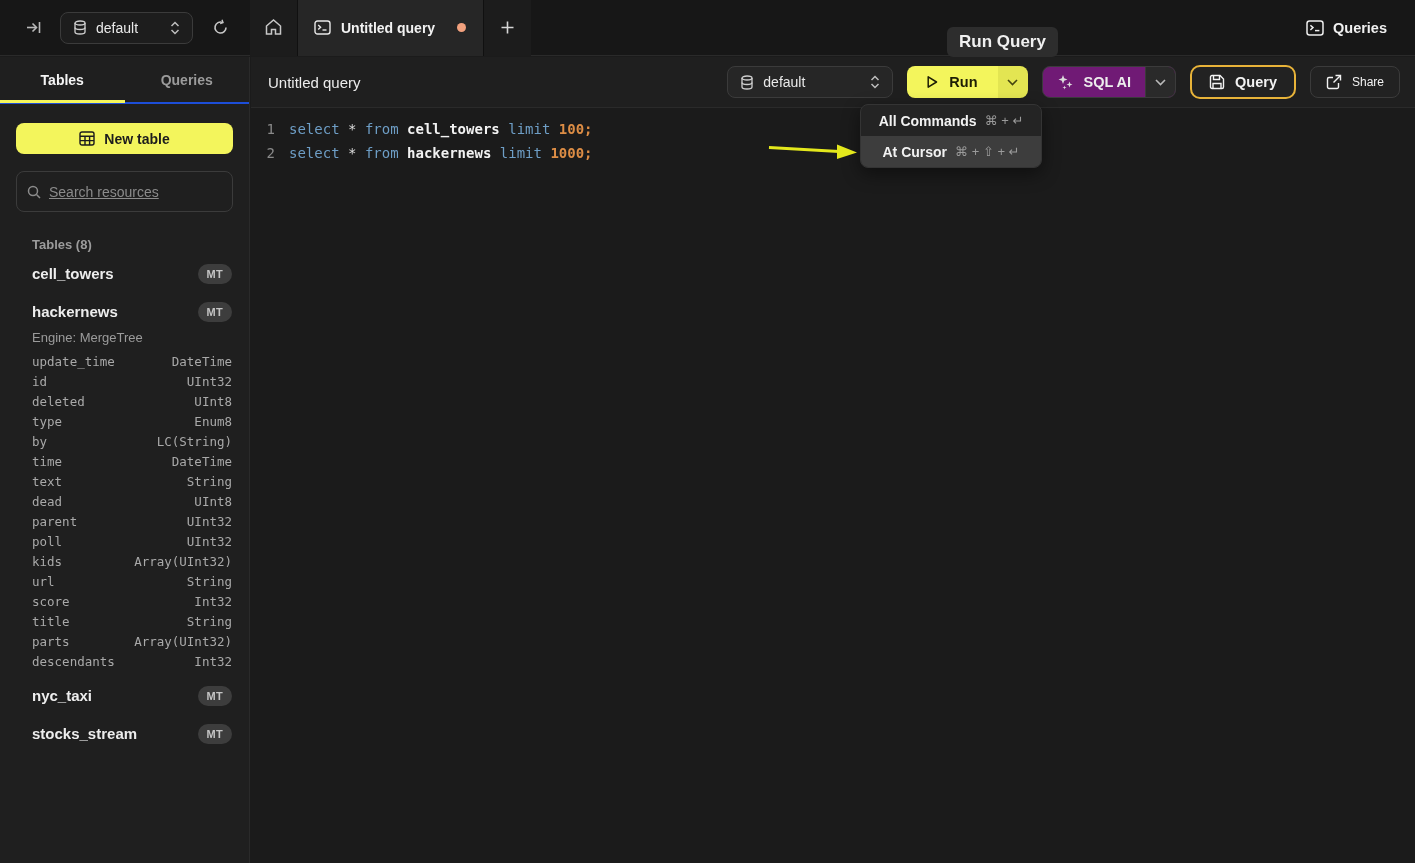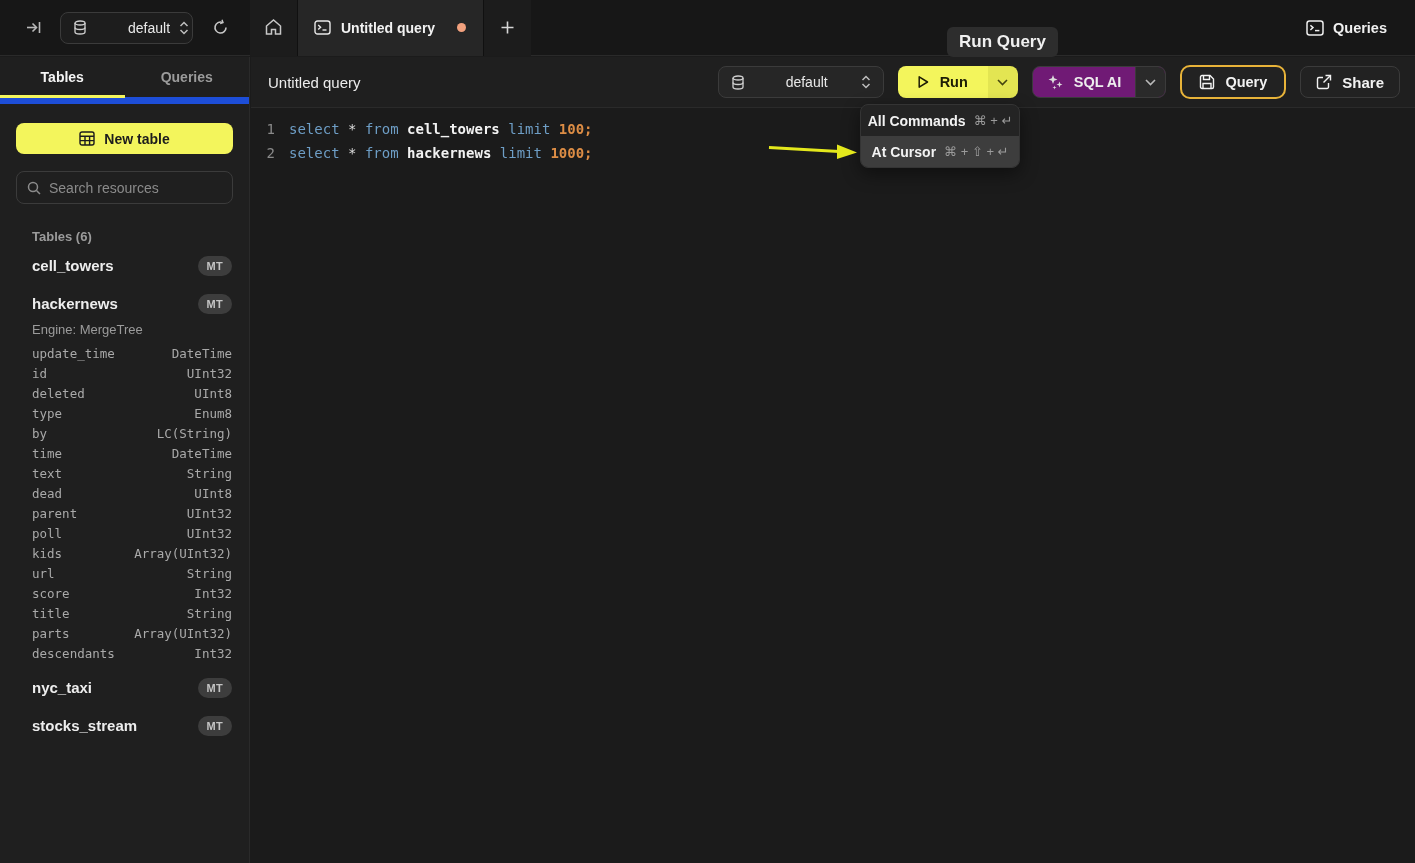--- a/index.html
+++ b/index.html
@@ -5,38 +5,38 @@
   * { margin:0; padding:0; box-sizing:border-box; }
   html,body { width:1415px; height:863px; background:#1b1b1b; font-family:"Liberation Sans", sans-serif; overflow:hidden; }
   .app { position:relative; width:1415px; height:863px; }
 
   
   .topbar { position:absolute; left:0; top:0; width:1415px; height:56px; background:#171717; border-bottom:1px solid #2a2a2a; display:flex; align-items:center; }
   .topbar-left { width:250px; height:56px; display:flex; align-items:center; gap:14px; padding:0 14px 0 20px; flex:none; }
   .icon-btn { display:flex; align-items:center; justify-content:center; width:26px; height:26px; color:#b9b9b9; cursor:pointer; border-radius:6px; flex:none; }
   .select-pill { display:flex; align-items:center; gap:9px; height:32px; padding:0 12px; border:1px solid #3b3b3b; border-radius:8px; background:#1d1d1d; color:#e9e9e9; font-size:14px; cursor:pointer; }
   .select-pill.toolbar-style { background:#262626; width:166px; }
-  .select-pill .lbl { flex:1;margin-left:32px; }
+  .select-pill .lbl { flex:1; }
   .tabstrip { height:56px; display:flex; align-items:stretch; background:#1c1c1c; }
   .home-tab { width:47px; display:flex; align-items:center; justify-content:center; color:#c7c7c7; cursor:pointer; }
   .query-tab { width:187px; background:#262626; display:flex; align-items:center; gap:10px; padding:0 16px; border-left:1px solid #101010; border-right:1px solid #101010; cursor:pointer; }
   .query-tab .tab-label { color:#f2f2f2; font-size:14px; font-weight:600; white-space:nowrap; }
   .mod-dot { width:9px; height:9px; border-radius:50%; background:#f2a17e; margin-left:12px; flex:none; }
   .plus-tab { width:47px; display:flex; align-items:center; justify-content:center; color:#d6d6d6; font-size:19px; cursor:pointer; }
   .topbar-spacer { flex:1; }
   .queries-btn { display:flex; align-items:center; gap:9px; color:#f0f0f0; font-size:14.5px; font-weight:600; margin-right:28px; cursor:pointer; }
 
   
   .sidebar { position:absolute; left:0; top:57px; width:250px; height:806px; background:#1f1f1f; border-right:1px solid #2a2a2a; }
-  .side-tabs { display:flex; height:47px; border-bottom:7px solid #1d4ed8; }
+  .side-tabs { display:flex; height:47px; border-bottom:2px solid #1d4ed8; }
   .side-tab { flex:1; display:flex; align-items:center; justify-content:center; font-size:14px; color:#9b9b9b; cursor:pointer; position:relative; font-weight:600; }
   .side-tab.active { color:#f4f4f4; }
   .side-tab.active::after { content:""; position:absolute; left:0; right:0; bottom:-1px; height:3px; background:#f3f55c; }
   .new-table-btn { margin:19px 16px 0 16px; width:217px; height:31px; background:#f3f55c; border:none; border-radius:8px; display:flex; align-items:center; justify-content:center; gap:9px; font-size:14px; font-weight:600; color:#1c1c1c; cursor:pointer; font-family:"Liberation Sans", sans-serif; }
-  .search-box { margin:17px 16px 0 16px; width:217px; height:33px; border:1px solid #3b3b3b; border-radius:8px; display:flex; align-items:center; gap:8px; padding:0 10px; color:#8b8b8b; }
+  .search-box { margin:17px 16px 0 16px; width:217px; height:41px; border:1px solid #3b3b3b; border-radius:8px; display:flex; align-items:center; gap:8px; padding:0 10px; color:#8b8b8b;text-decoration:underline; }
   .search-box input { flex:1; background:transparent; border:none; outline:none; color:#d8d8d8; font-size:14px; font-family:"Liberation Sans", sans-serif; min-width:0; }
   .search-box input::placeholder { color:#8b8b8b; }
   .section-title { margin:25px 0 0 32px; font-size:13px; font-weight:600; color:#9b9b9b; }
   .table-row { display:flex; align-items:center; justify-content:space-between; padding:0 17px 0 32px; height:33px; margin-top:5px; cursor:pointer; }
   .table-name { font-size:15px; font-weight:600; color:#ededed; }
   .badge { background:#3d3d3d; color:#c4c4c4; font-size:11px; font-weight:700; border-radius:11px; padding:4px 9px; letter-spacing:.3px; }
   .engine-line { margin:2px 0 6px 32px; font-size:13px; color:#9b9b9b; }
   .col-row { display:flex; justify-content:space-between; padding:0 17px 0 32px; height:20px; align-items:center; font-family:"DejaVu Sans Mono", monospace; font-size:12.5px; color:#a9a9a9; }
   .cols-wrap { margin-bottom:8px; }
 
@@ -45,35 +45,35 @@
   .main-toolbar { height:51px; background:#1f1f1f; border-bottom:1px solid #2a2a2a; display:flex; align-items:center; padding-left:17px; }
   .page-title { font-size:15px; color:#ececec; }
   .toolbar-right { margin-left:auto; display:flex; align-items:center; gap:14px; padding-right:15px; }
   .split-btn { display:flex; height:32px; border-radius:8px; overflow:hidden; cursor:pointer; }
   .run-main { background:#f3f55c; display:flex; align-items:center; gap:10px; padding:0 20px 0 18px; color:#1d1d05; font-size:14.5px; font-weight:600; }
   .run-caret { background:#e3e552; width:30px; display:flex; align-items:center; justify-content:center; color:#454510; }
   .dark-split { border:1px solid #3b3b3b; background:#701a75; color:#ededed; }
   .sqlai-main { display:flex; align-items:center; gap:10px; padding:0 14px; font-size:14.5px; font-weight:600; }
   .sqlai-caret { width:30px; display:flex; align-items:center; justify-content:center; color:#b9b9b9; background:#2a2a2a; border-left:1px solid #3b3b3b; }
   .save-btn { height:34px; border:2px solid #e8b339; background:#222222; border-radius:10px; display:flex; align-items:center; gap:10px; padding:0 17px; color:#f2f2f2; font-size:14.5px; font-weight:600; cursor:pointer; font-family:"Liberation Sans", sans-serif; }
-  .share-btn { height:32px; border:1px solid #3b3b3b; background:#222222; border-radius:8px; display:flex; align-items:center; gap:10px; padding:0 15px; color:#f2f2f2; font-size:15px; font-weight:700; cursor:pointer; font-family:"Liberation Sans", sans-serif; }
+  .share-btn { height:32px; border:1px solid #3b3b3b; background:#222222; border-radius:8px; display:flex; align-items:center; gap:10px; padding:0 15px; color:#f2f2f2; font-size:12px; font-weight:400; cursor:pointer; font-family:"Liberation Sans", sans-serif; }
 
   
   .editor { padding-top:9px; font-family:"DejaVu Sans Mono", monospace; font-size:14px; cursor:text; }
   .code-line { display:flex; height:24px; align-items:center; white-space:pre; }
   .gutter { width:24px; text-align:right; color:#8a8a8a; flex:none; }
   .code-text { padding-left:14px; }
   .tok-kw { color:#6e9ec6; }
   .tok-op { color:#dcdcdc; }
   .tok-tbl { color:#f2f2f2; font-weight:700; }
   .tok-num { color:#dd8d45; font-weight:700; }
 
   
   .tooltip { position:absolute; left:947px; top:27px; height:30px; background:#2d2d2d; border-radius:6px; display:flex; align-items:center; padding:0 12px; color:#f0f0f0; font-size:17px; font-weight:600; z-index:30; }
-  .run-menu { position:absolute; left:860px; top:104px; width:160px; background:#242424; border:1px solid #343434; border-radius:8px; overflow:hidden; z-index:40; box-shadow:0 6px 18px rgba(0,0,0,.45); }
+  .run-menu { position:absolute; left:860px; top:104px; width:182px; background:#242424; border:1px solid #343434; border-radius:8px; overflow:hidden; z-index:40; box-shadow:0 6px 18px rgba(0,0,0,.45); }
   .menu-item { height:31px; display:flex; align-items:center; justify-content:center; gap:8px; padding:0 12px; cursor:pointer; }
   .menu-item.hl { background:#3d3d3d; }
   .menu-item .mi-label { color:#f2f2f2; font-size:14px; font-weight:600; white-space:nowrap; }
   .menu-item .mi-short { color:#9b9b9b; font-size:13px; white-space:nowrap; }
   .anno-arrow { position:absolute; left:765px; top:138px; z-index:50; pointer-events:none; }
   svg { display:block; }
 </style>
 </head>
 <body>
 
@@ -165,21 +165,21 @@
     </button>
 
     <div class="search-box">
       <svg width="14" height="14" viewBox="0 0 14 14" fill="none" stroke="#8b8b8b" stroke-width="1.5">
           <circle cx="6" cy="6" r="4.5"></circle>
           <path d="M9.5 9.5 L13 13"></path>
         </svg>
       <input type="text" placeholder="Search resources" style="">
     </div>
 
-    <div class="section-title">Tables (6)</div>
+    <div class="section-title">Tables (8)</div>
 
     <div id="tables-list">
         <div class="table-row">
           <span class="table-name">cell_towers</span>
           <span class="badge">MT</span>
         </div>
         <div class="table-row">
           <span class="table-name">hackernews</span>
           <span class="badge">MT</span>
         </div>

